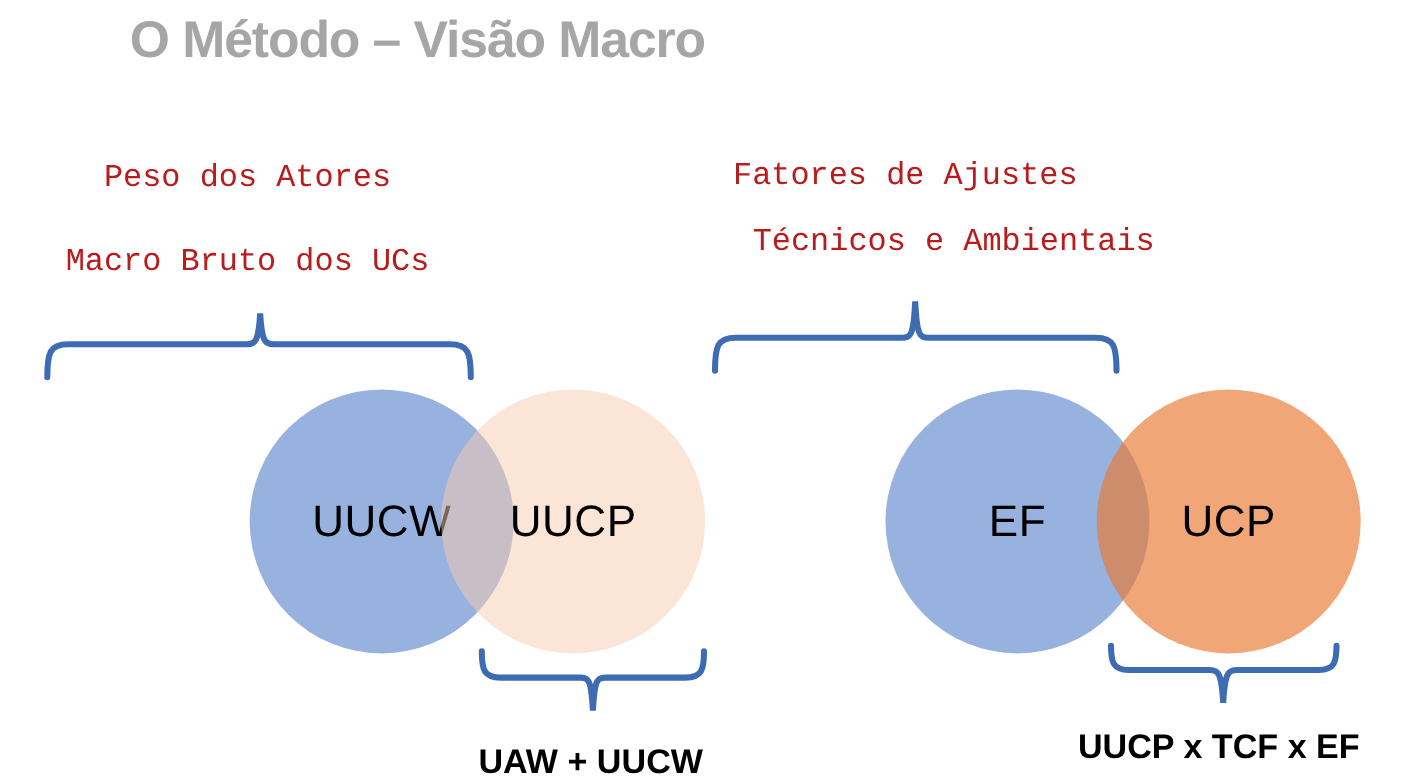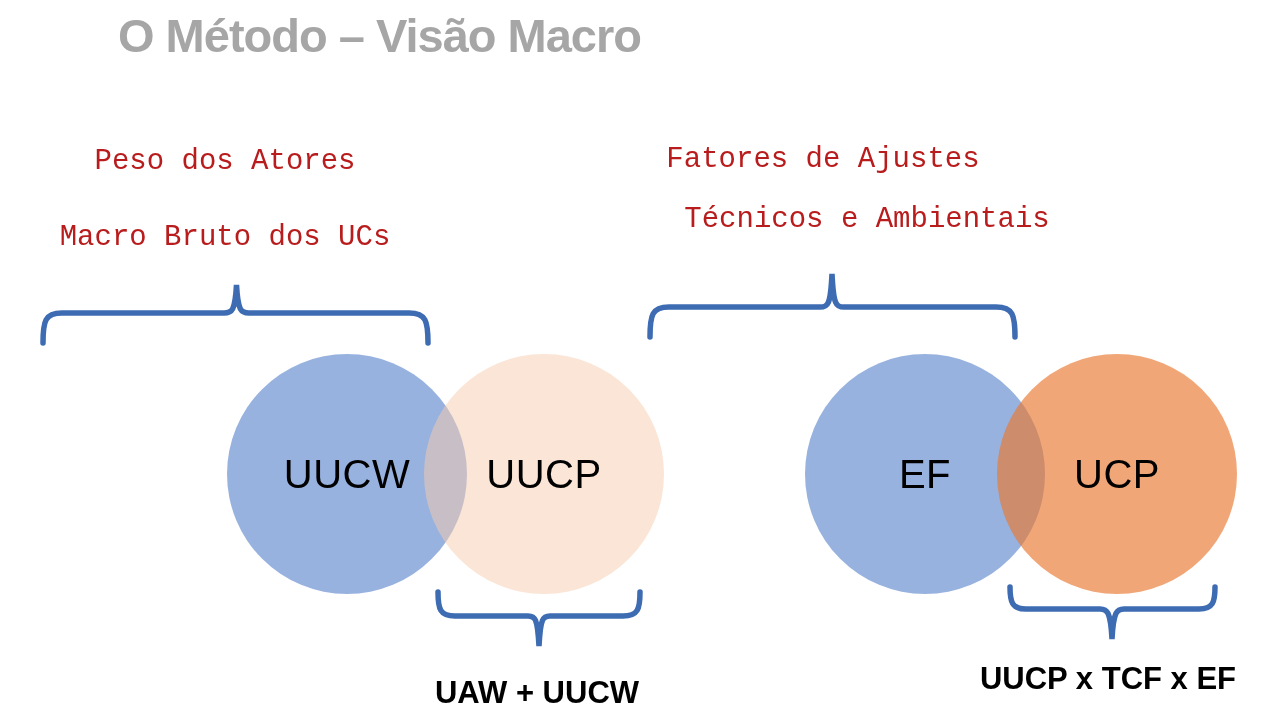--- a/index.html
+++ b/index.html
@@ -27,21 +27,21 @@
   .formula-mid   { left:537px;  top:663px;margin-top:12px; }
   .formula-right { left:1108px; top:661px; }
   .circle {
     position:absolute; top:354px; width:240px; height:240px;
     border-radius:50%; display:flex; align-items:center; justify-content:center;
   }
   .circle span { font-size:40px; color:#000; letter-spacing:0.5px; }
   .c-blue   { background:rgba(68,114,196,0.55); z-index:1; }
   .c-peach  { background:rgba(248,203,173,0.50); z-index:2; }
   .c-orange { background:rgba(232,120,48,0.66);  z-index:2; }
-  .c0 { left:35px; }  .c1 { left:227px; } .c2 { left:424px; }
+  .c0 { left:35px; }  .c1 { left:227px; } .c2 { left:401px; }
   .c3 { left:613px; } .c4 { left:805px; } .c5 { left:997px; }
   .braces {
     position:absolute; left:0; top:0; width:1280px; height:712px;
     z-index:3; pointer-events:none;
   }
 </style>
 </head>
 <body>
 
 <div class="slide">

